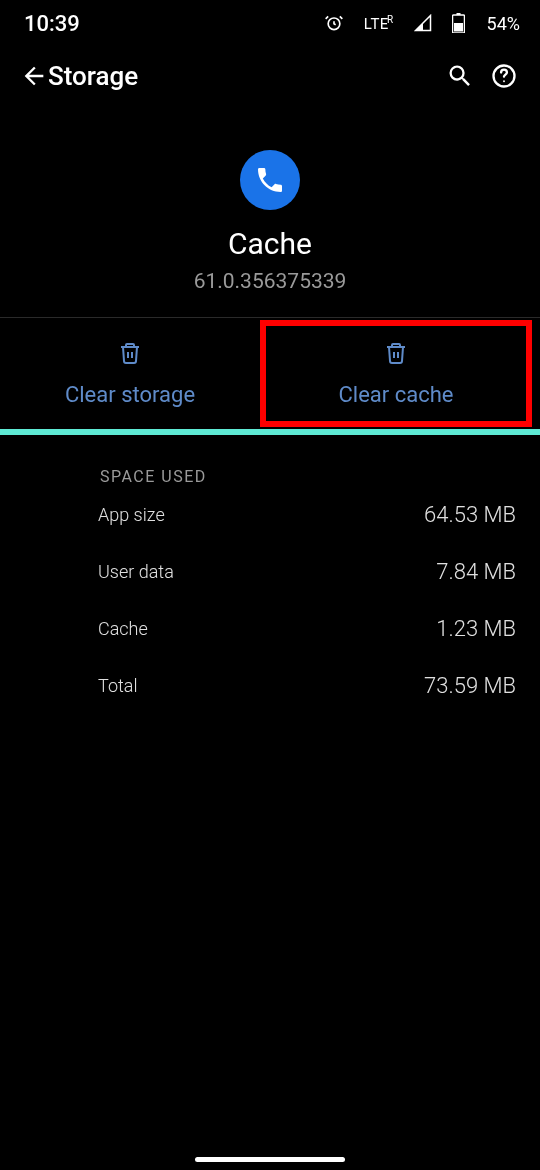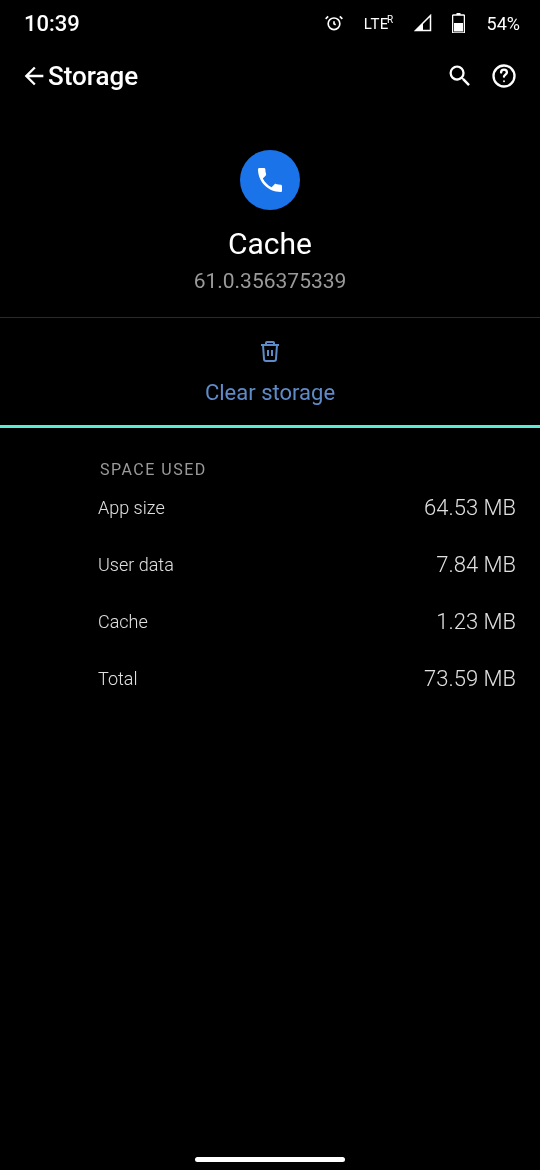--- a/index.html
+++ b/index.html
@@ -100,21 +100,21 @@
       font-size: 21px;
       color: #9a9a9a;
     }
     .divider {
       height: 1px;
       background: #2a2a2a;
       width: 100%;
     }
     .action-row {
       display: flex;
-      border-bottom: 3px solid #5eead4;
+      border-bottom: 6px solid #5eead4;
     }
     .action-btn {
       flex: 1;
       display: flex;
       flex-direction: column;
       align-items: center;
       justify-content: center;
       padding: 20px 0;
       gap: 12px;
     }
@@ -232,20 +232,29 @@
 <div class="action-row">
   <div class="action-btn">
     <span>
       <svg width="24" height="26" viewBox="0 0 24 24" fill="none" stroke="#5f8bc9" stroke-width="2">
         <path d="M3 6h18M8 6V4a1 1 0 011-1h6a1 1 0 011 1v2M19 6l-1 14a2 2 0 01-2 2H8a2 2 0 01-2-2L5 6"></path>
         <path d="M10 11v6M14 11v6"></path>
       </svg>
     </span>
     <span class="action-label">Clear storage</span>
   </div>
+  <div class="action-btn highlighted">
+    <span>
+      <svg width="24" height="26" viewBox="0 0 24 24" fill="none" stroke="#5f8bc9" stroke-width="2">
+        <path d="M3 6h18M8 6V4a1 1 0 011-1h6a1 1 0 011 1v2M19 6l-1 14a2 2 0 01-2 2H8a2 2 0 01-2-2L5 6"></path>
+        <path d="M10 11v6M14 11v6"></path>
+      </svg>
+    </span>
+    <span class="action-label">Clear cache</span>
+  </div>
 </div>
 
 <div class="section">
   <div class="section-title">SPACE USED</div>
   <div class="row">
     <span class="row-label">App size</span>
     <span class="row-value">64.53 MB</span>
   </div>
   <div class="row">
     <span class="row-label">User data</span>

